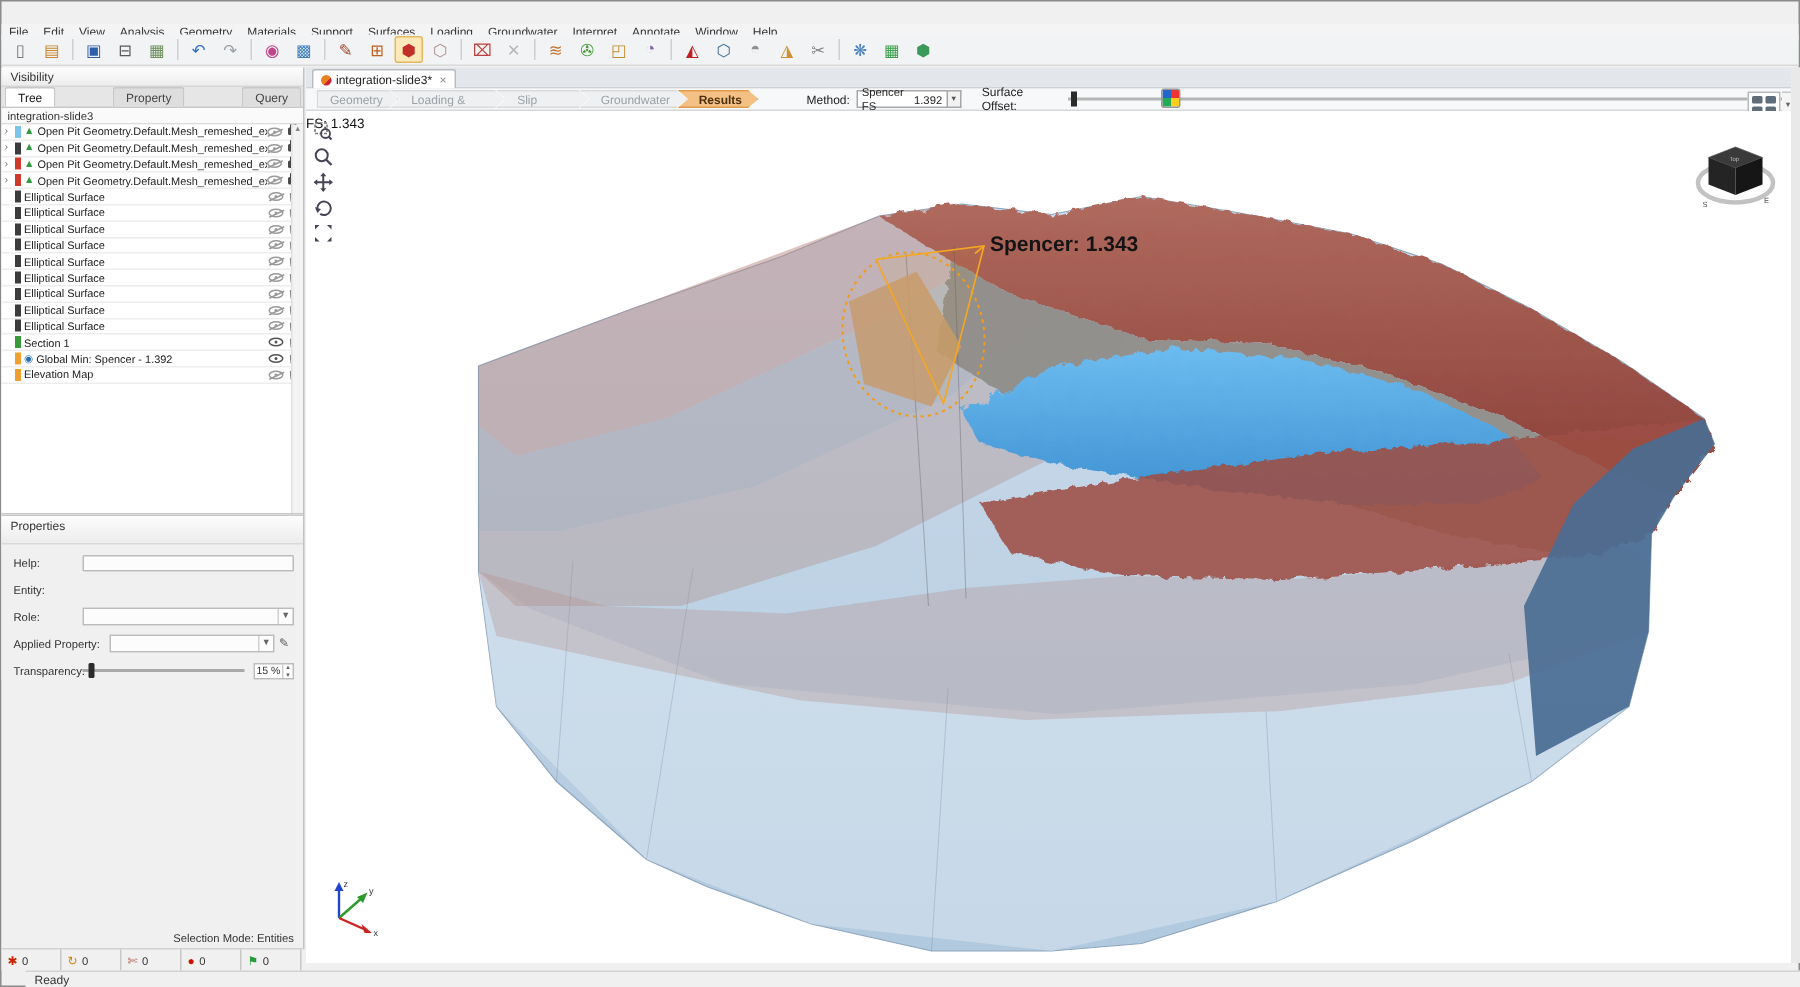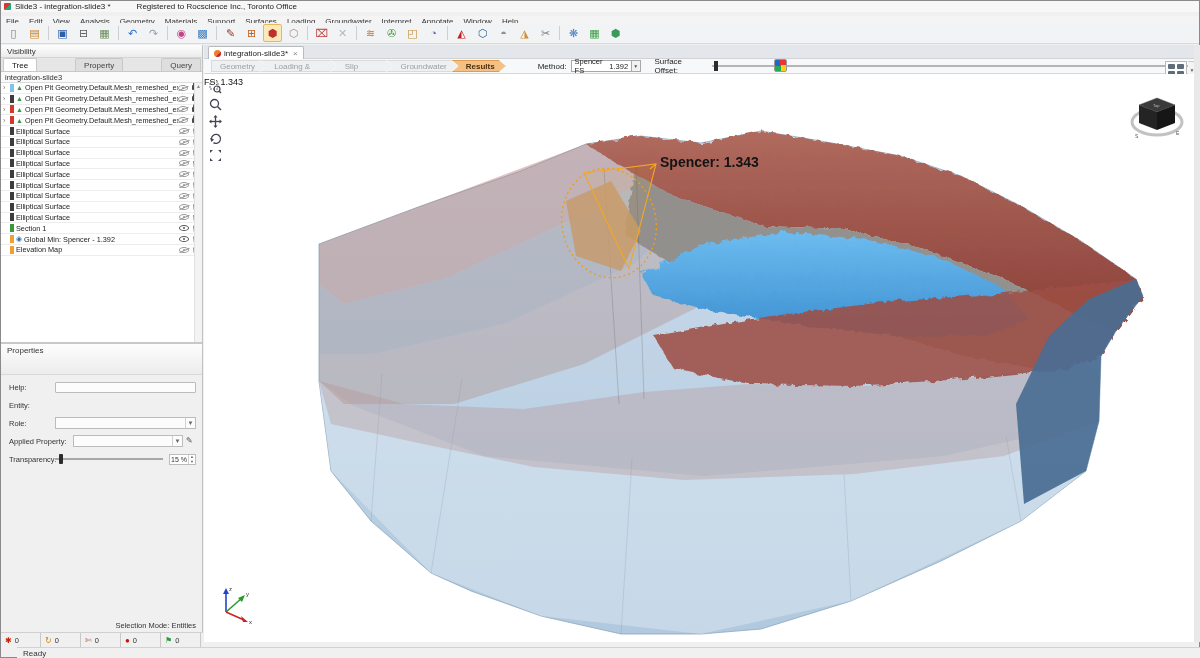--- a/index.html
+++ b/index.html
@@ -49,21 +49,21 @@
     background:#9a9a9a; transform:rotate(-25deg); }
   .lock { position:relative; width:7px; height:5px; background:#4a4a4a; border-radius:1px; margin-right:3px; flex:none; }
   .lock::before { content:""; position:absolute; top:-3px; left:1px; width:3px; height:3px;
     border:1px solid #4a4a4a; border-bottom:none; border-radius:2px 2px 0 0; }
   .trash { position:relative; width:6px; height:7px; background:#8a8a8a; margin-right:3px;
     clip-path:polygon(0 15%,100% 15%,88% 100%,12% 100%); flex:none; }
   .trash::before { content:""; position:absolute; top:-1px; left:1px; width:4px; height:1px; background:#8a8a8a; }
   #tree-scroll { position:absolute; right:0; top:0; width:8px; height:100%; background:#f3f3f3; border-left:1px solid #e0e0e0; font-size:5px; color:#888; text-align:center; }
 
   #props { border-top:1px solid #c8c8c8; background:#f0f0f0; }
-  #props-header { height:31px; background:linear-gradient(#fdfdfd,#ececec); border-bottom:1px solid #d9d9d9;
+  #props-header { height:19px; background:linear-gradient(#fdfdfd,#ececec); border-bottom:1px solid #d9d9d9;
     font-size:8px; color:#333; padding:2px 0 0 6px; }
   .prow { display:flex; align-items:center; font-size:7.5px; color:#333; margin:6px 6px 0 8px; height:12px; }
   .prow label { width:46px; flex:none; }
   .prow.applied label { width:64px; }
   .tinput { flex:1; height:11px; border:1px solid #bcbcbc; background:#fcfcfc; border-radius:1px; font-size:7.5px; padding:0 2px; }
   .combo { flex:1; height:12px; border:1px solid #bcbcbc; background:#fcfcfc; display:flex; }
   .combo .cv { flex:1; }
   .combo .arr { width:10px; border-left:1px solid #d0d0d0; color:#666; font-size:6px; text-align:center; line-height:11px; }
   .pencil { width:10px; height:10px; margin-left:3px; color:#555; font-size:8px; line-height:10px; }
   .slider { flex:1; height:2px; background:#a8a8a8; position:relative; margin-right:6px; }
@@ -118,25 +118,20 @@
   .vtool svg { display:block; }
   #model-svg { position:absolute; left:0; top:0; }
   #viewcube { position:absolute; right:10px; top:18px; cursor:pointer; }
   #axis-triad { position:absolute; left:8px; bottom:18px; }
 </style>
 </head>
 <body>
 
 <div id="app">
 
-  <div id="titlebar">
-    <span id="app-icon"></span>
-    <span id="title-text">Slide3 - integration-slide3 *</span>
-    <span>Registered to Rocscience Inc., Toronto Office</span>
-  </div>
 
   <div id="menubar">
       <span class="menu-item">File</span>
       <span class="menu-item">Edit</span>
       <span class="menu-item">View</span>
       <span class="menu-item">Analysis</span>
       <span class="menu-item">Geometry</span>
       <span class="menu-item">Materials</span>
       <span class="menu-item">Support</span>
       <span class="menu-item">Surfaces</span>

